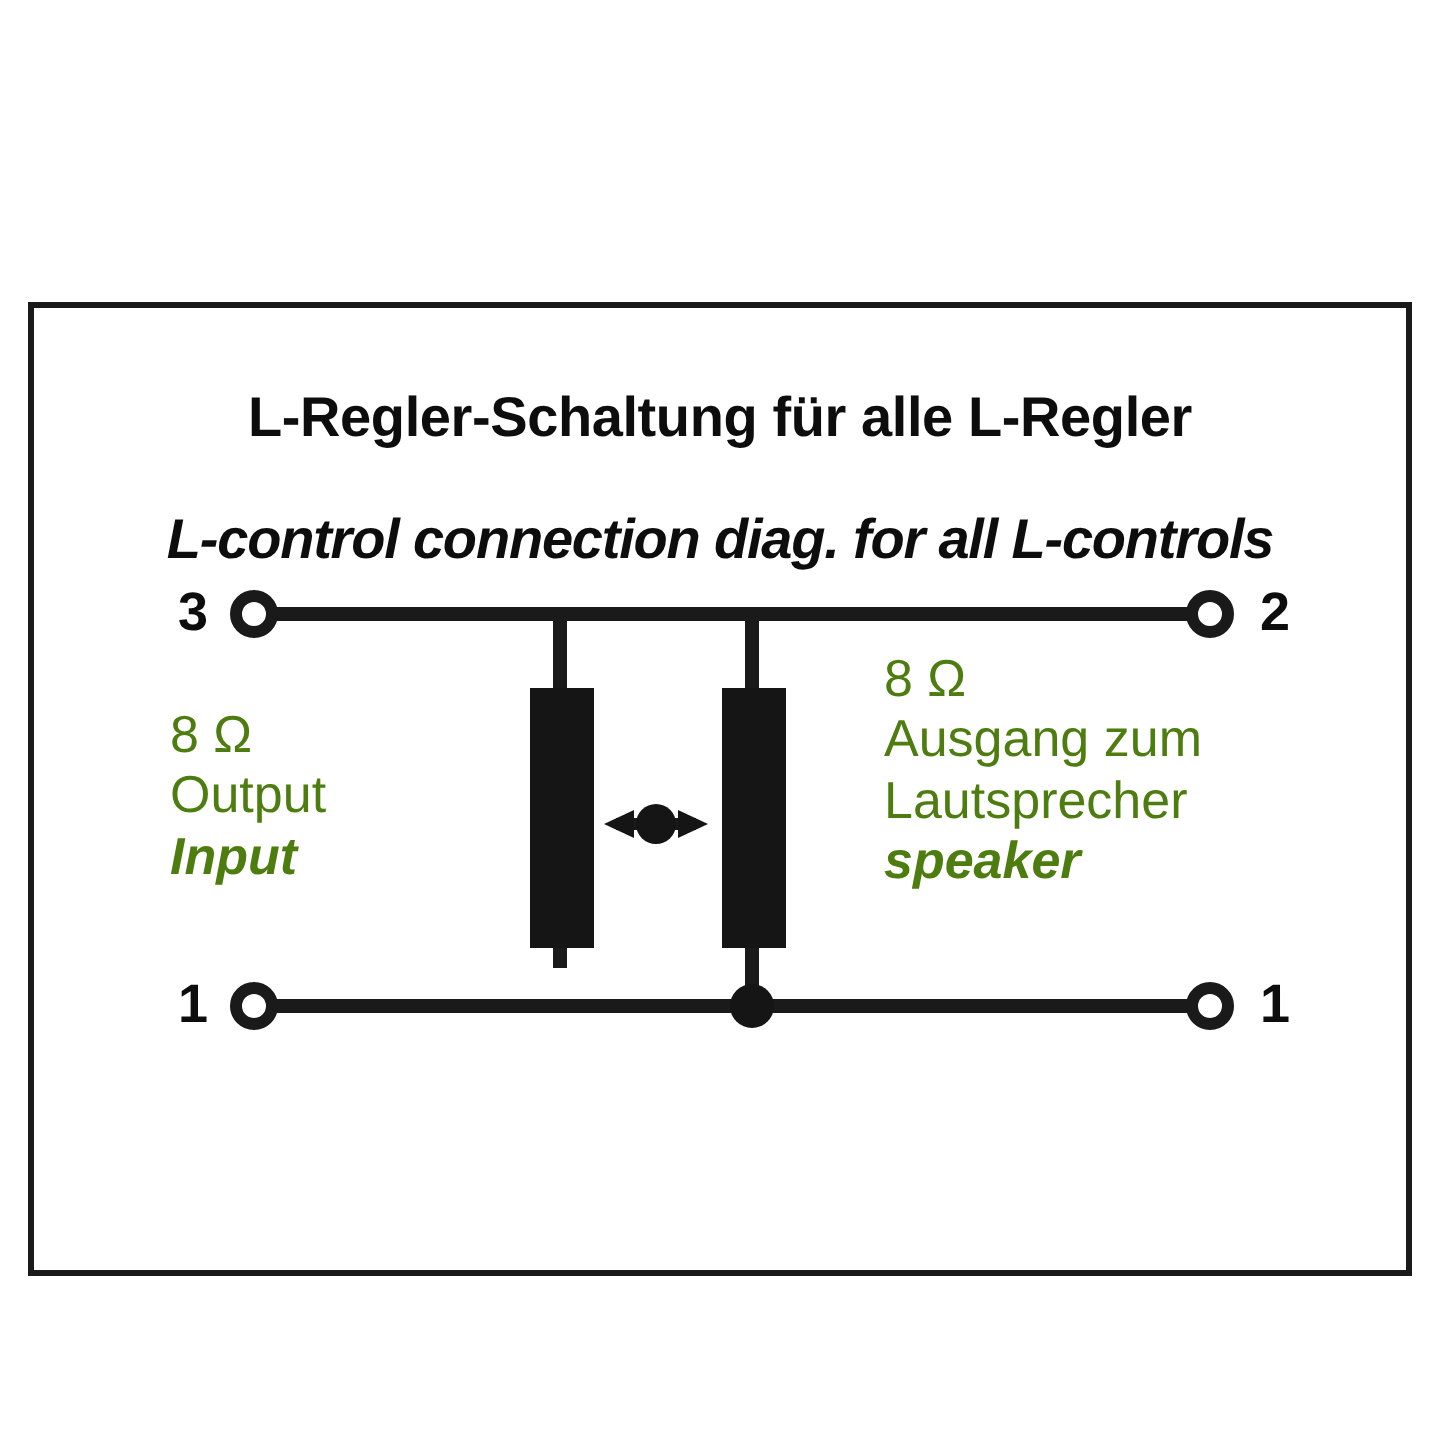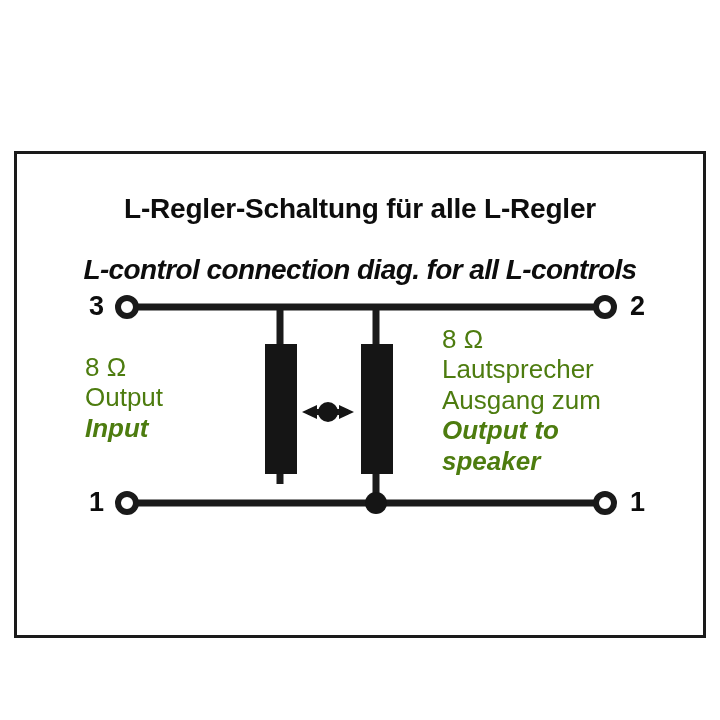--- a/index.html
+++ b/index.html
@@ -126,20 +126,19 @@
     <div class="terminal-label" id="label-1-right">1</div>
 
     <div class="textblock" id="text-input">
       <div class="ohm-line">8 Ω</div>
       <div>Output</div>
       <div class="it">Input</div>
     </div>
 
     <div class="textblock" id="text-output">
       <div class="ohm-line">8 Ω</div>
+      <div>Ausgang zum</div>
       <div>Lautsprecher</div>
-      <div>Ausgang zum</div>
-      <div class="it">Output to</div>
       <div class="it">speaker</div>
     </div>
 
   </div>
 </div>
 
 </body></html>

